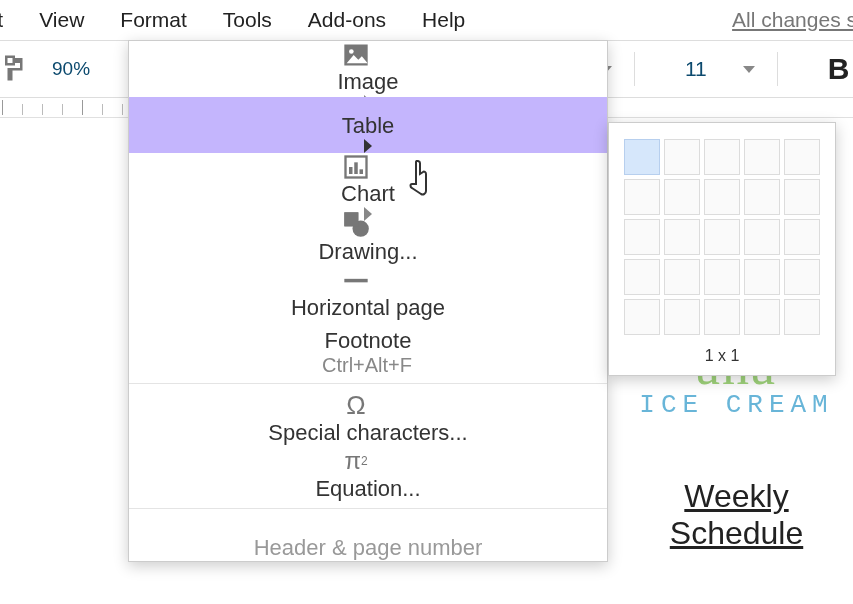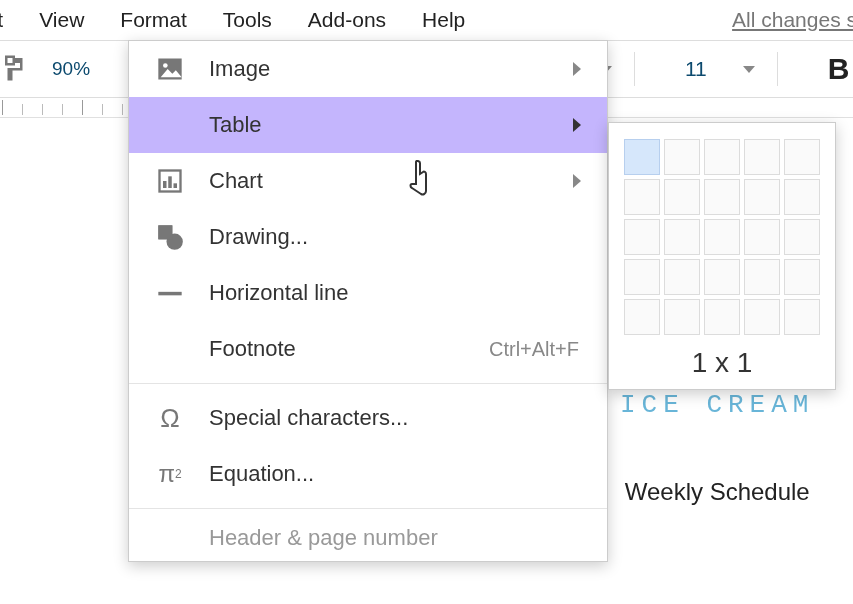--- a/index.html
+++ b/index.html
@@ -106,25 +106,26 @@
     background: #fff;
     border: 1px solid #ccc;
     box-shadow: 0 4px 14px rgba(0,0,0,0.2);
     z-index: 100;
     padding-bottom: 0;
   }
   .insert-menu .row {
     display: flex;
     align-items: center;
     height: 56px;
-    padding: 0 26px;
+    padding: 0 36px;
     cursor: pointer;
     position: relative;
     font-size: 22px;
     color: #333;
+    flex-direction: column;
   }
   .insert-menu .row.highlight { background: #c4b5fd; }
   .insert-menu .row .mi-icon {
     width: 30px; height: 30px;
     margin-right: 24px;
     display: flex; align-items: center; justify-content: center;
     color: #777;
   }
   .insert-menu .row .mi-icon.blank { visibility: hidden; }
   .insert-menu .row .label { flex: 1; }
@@ -169,21 +170,21 @@
     border: 1px solid #dcdcdc;
     background: #fafafa;
   }
   .table-cell.selected {
     background: #d6e7fb;
     border-color: #b7cfee;
   }
   .table-size-label {
     text-align: center;
     padding-top: 12px;
-    font-size: 28px;
+    font-size: 16px;
     color: #333;
   }
   .doc-bg {
     position: absolute;
     left: 620px;
     top: 350px;
     z-index: 5;
     text-align: center;
   }
   .doc-bg .script {
@@ -194,23 +195,24 @@
     line-height: 0.6;
   }
   .doc-bg .sub {
     font-family: "Courier New", monospace;
     font-size: 26px;
     color: #68b5d8;
     letter-spacing: 6px;
     margin-top: 8px;
   }
   .doc-bg .schedule {
-    font-size: 24px;
+    font-size: 32px;
     color: #222;
     margin-top: 58px;
+    text-decoration: underline;
   }
   .cursor {
     position: absolute;
     left: 403px;
     top: 158px;
     z-index: 500;
     pointer-events: none;
   }
   svg { display: block; }
 </style>
@@ -306,21 +308,21 @@
     </span>
     <span class="label">Drawing...</span>
   </div>
 
   <div class="row">
     <span class="mi-icon">
       <svg viewBox="0 0 24 24" width="28" height="28">
           <rect x="2" y="11" width="20" height="3" fill="#777"></rect>
         </svg>
     </span>
-    <span class="label">Horizontal line</span>
+    <span class="label">Horizontal page</span>
   </div>
 
   <div class="row">
     <span class="mi-icon blank"></span>
     <span class="label">Footnote</span>
     <span class="shortcut">Ctrl+Alt+F</span>
   </div>
 
   <div class="divider"></div>
 

